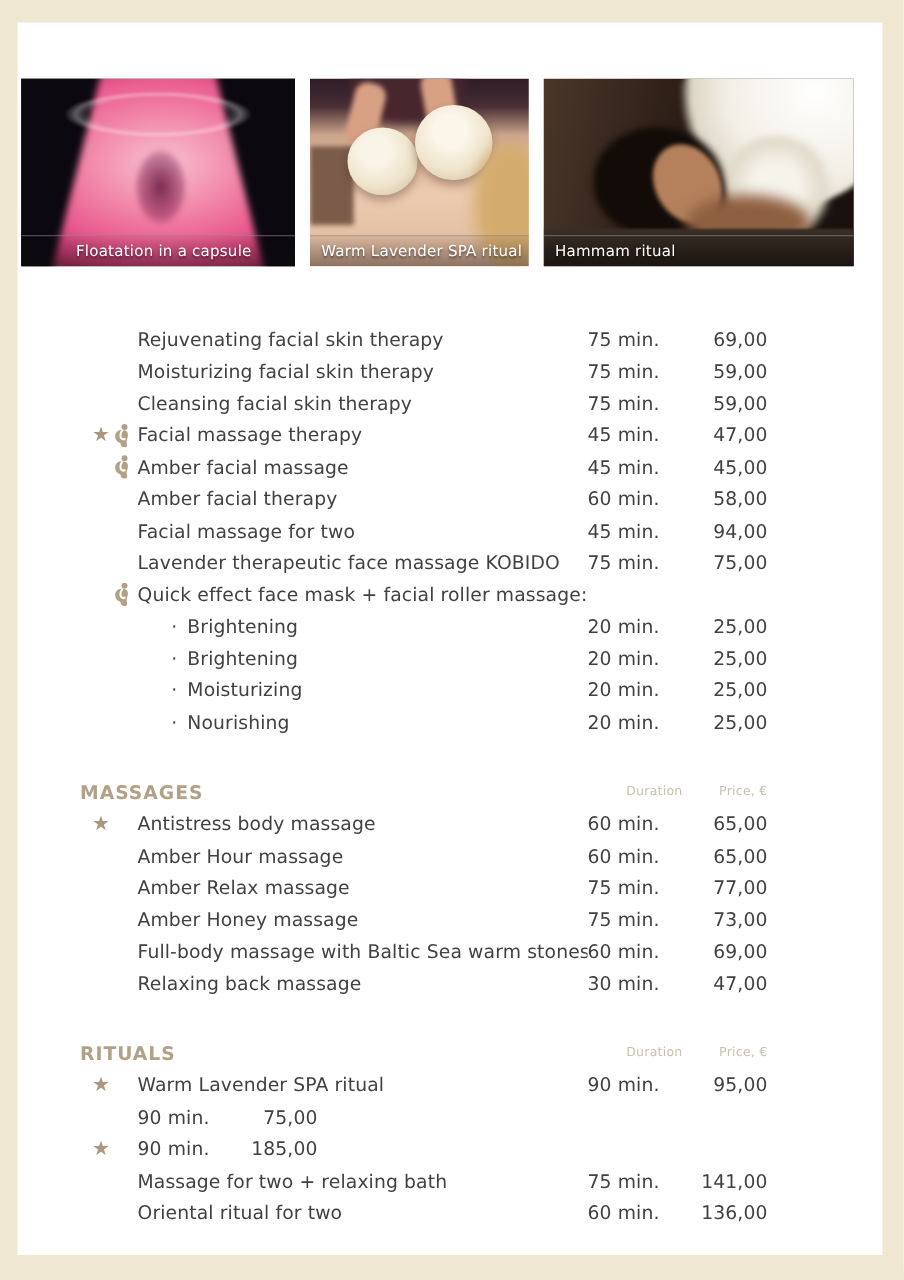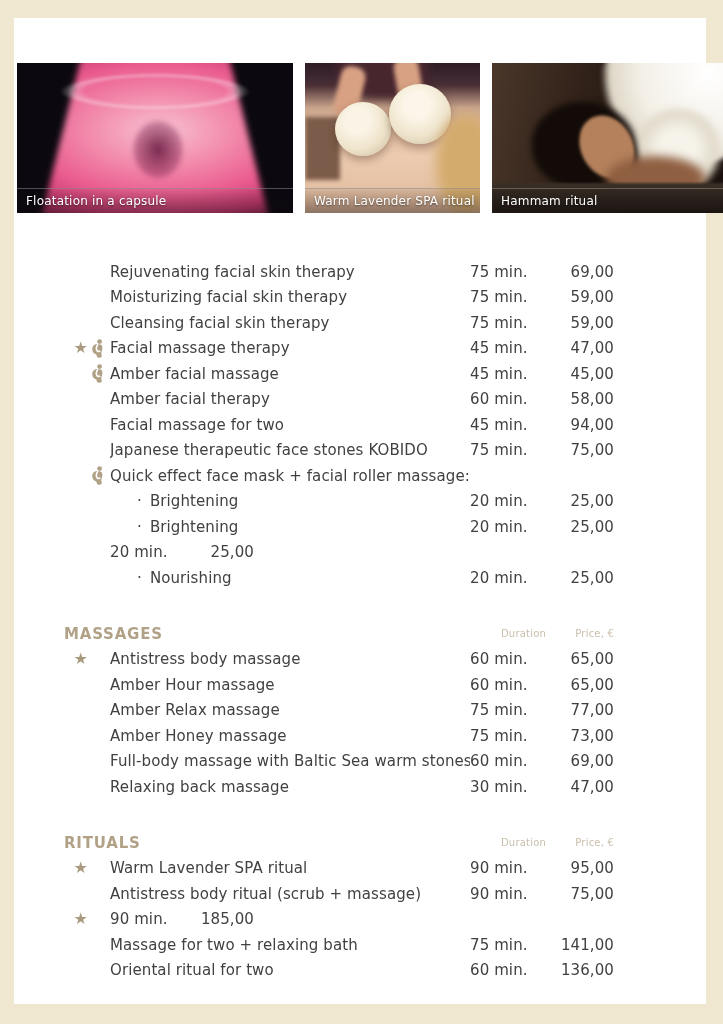--- a/index.html
+++ b/index.html
@@ -9,21 +9,21 @@
     font-family:"DejaVu Sans","Liberation Sans",sans-serif;
     overflow:hidden;
   }
   .paper{
     position:absolute;left:14px;top:18px;width:692px;height:986px;
     background:#ffffff;
   }
   
   .photos{position:absolute;left:3px;top:45px;display:flex;gap:12px;}
   .photo{position:relative;margin:0;height:150px;overflow:hidden;flex:none;}
-  .photo-1{width:276px;}
+  .photo-1{width:219px;text-align:center;}
   .photo-2{width:175px;}
   .photo-3{width:248px;}
   .photo .layer{position:absolute;}
   .caption{
     position:absolute;left:0;right:0;bottom:0;height:24px;
     border-top:1px solid rgba(255,255,255,.28);
     background:linear-gradient(180deg,rgba(15,10,12,.05),rgba(15,10,12,.38));
     color:#fff;font-size:12px;line-height:24px;padding-left:9px;
     letter-spacing:.2px;text-shadow:0 1px 2px rgba(0,0,0,.5);
   }
@@ -252,21 +252,21 @@
     <span class="icons">
       <span class="star" style="visibility: hidden;">★</span>
       <span class="preg" style="visibility: hidden;">
         <svg width="13" height="19" viewBox="0 0 13 19" fill="#b1a287" xmlns="http://www.w3.org/2000/svg">
           <circle cx="8.6" cy="2.6" r="2.4"></circle>
           <path d="M9.6 5.6 C11.4 6.4 11.6 8.6 11.2 10.4 C10.9 11.9 10.2 13.2 10.3 14.6 C10.4 16.2 11.2 17.2 10.4 18.1 C9.6 19.1 7.4 19 6.4 18.2 C5.4 17.4 5.9 16.4 5.3 15.6 C4.8 14.9 3.7 14.9 3 14.2 C1.2 12.6 0.6 9.6 1.8 7.4 C2.7 5.8 4.4 4.9 6.2 5 C7.5 5 8.6 5.2 9.6 5.6 Z
                    M6.2 5 C4.4 7.2 3.9 10.6 5.6 12.4 C6.8 13.7 9 13.6 9.9 12.2 L8.3 11.2 C7.8 11.8 6.9 11.7 6.5 11 C5.7 9.6 6.4 7 7.6 5.4 Z" fill-rule="evenodd"></path>
         </svg>
       </span>
     </span>
-    <span class="name"><span class="nm">Japanese therapeutic face stones KOBIDO</span></span>
+    <span class="name"><span class="nm">Lavender therapeutic face massage KOBIDO</span></span>
     <span class="dur">75 min.</span>
     <span class="price">75,00</span>
   </div>
 
   <div class="row">
     <span class="icons">
       <span class="star" style="visibility: hidden;">★</span>
       <span class="preg" style="visibility: visible;">
         <svg width="13" height="19" viewBox="0 0 13 19" fill="#b1a287" xmlns="http://www.w3.org/2000/svg">
           <circle cx="8.6" cy="2.6" r="2.4"></circle>
@@ -316,20 +316,21 @@
     <span class="icons">
       <span class="star" style="visibility: hidden;">★</span>
       <span class="preg" style="visibility: hidden;">
         <svg width="13" height="19" viewBox="0 0 13 19" fill="#b1a287" xmlns="http://www.w3.org/2000/svg">
           <circle cx="8.6" cy="2.6" r="2.4"></circle>
           <path d="M9.6 5.6 C11.4 6.4 11.6 8.6 11.2 10.4 C10.9 11.9 10.2 13.2 10.3 14.6 C10.4 16.2 11.2 17.2 10.4 18.1 C9.6 19.1 7.4 19 6.4 18.2 C5.4 17.4 5.9 16.4 5.3 15.6 C4.8 14.9 3.7 14.9 3 14.2 C1.2 12.6 0.6 9.6 1.8 7.4 C2.7 5.8 4.4 4.9 6.2 5 C7.5 5 8.6 5.2 9.6 5.6 Z
                    M6.2 5 C4.4 7.2 3.9 10.6 5.6 12.4 C6.8 13.7 9 13.6 9.9 12.2 L8.3 11.2 C7.8 11.8 6.9 11.7 6.5 11 C5.7 9.6 6.4 7 7.6 5.4 Z" fill-rule="evenodd"></path>
         </svg>
       </span>
     </span>
+    <span class="name sub"><span class="bullet">·</span><span class="nm">Moisturizing</span></span>
     <span class="dur">20 min.</span>
     <span class="price">25,00</span>
   </div>
 
   <div class="row">
     <span class="icons">
       <span class="star" style="visibility: hidden;">★</span>
       <span class="preg" style="visibility: hidden;">
         <svg width="13" height="19" viewBox="0 0 13 19" fill="#b1a287" xmlns="http://www.w3.org/2000/svg">
           <circle cx="8.6" cy="2.6" r="2.4"></circle>
@@ -473,21 +474,20 @@
     <span class="icons">
       <span class="star" style="visibility: hidden;">★</span>
       <span class="preg" style="visibility: hidden;">
         <svg width="13" height="19" viewBox="0 0 13 19" fill="#b1a287" xmlns="http://www.w3.org/2000/svg">
           <circle cx="8.6" cy="2.6" r="2.4"></circle>
           <path d="M9.6 5.6 C11.4 6.4 11.6 8.6 11.2 10.4 C10.9 11.9 10.2 13.2 10.3 14.6 C10.4 16.2 11.2 17.2 10.4 18.1 C9.6 19.1 7.4 19 6.4 18.2 C5.4 17.4 5.9 16.4 5.3 15.6 C4.8 14.9 3.7 14.9 3 14.2 C1.2 12.6 0.6 9.6 1.8 7.4 C2.7 5.8 4.4 4.9 6.2 5 C7.5 5 8.6 5.2 9.6 5.6 Z
                    M6.2 5 C4.4 7.2 3.9 10.6 5.6 12.4 C6.8 13.7 9 13.6 9.9 12.2 L8.3 11.2 C7.8 11.8 6.9 11.7 6.5 11 C5.7 9.6 6.4 7 7.6 5.4 Z" fill-rule="evenodd"></path>
         </svg>
       </span>
     </span>
-    <span class="name"><span class="nm">Antistress body ritual (scrub + massage)</span></span>
     <span class="dur">90 min.</span>
     <span class="price">75,00</span>
   </div>
 
   <div class="row">
     <span class="icons">
       <span class="star" style="visibility: visible;">★</span>
       <span class="preg" style="visibility: hidden;">
         <svg width="13" height="19" viewBox="0 0 13 19" fill="#b1a287" xmlns="http://www.w3.org/2000/svg">
           <circle cx="8.6" cy="2.6" r="2.4"></circle>

